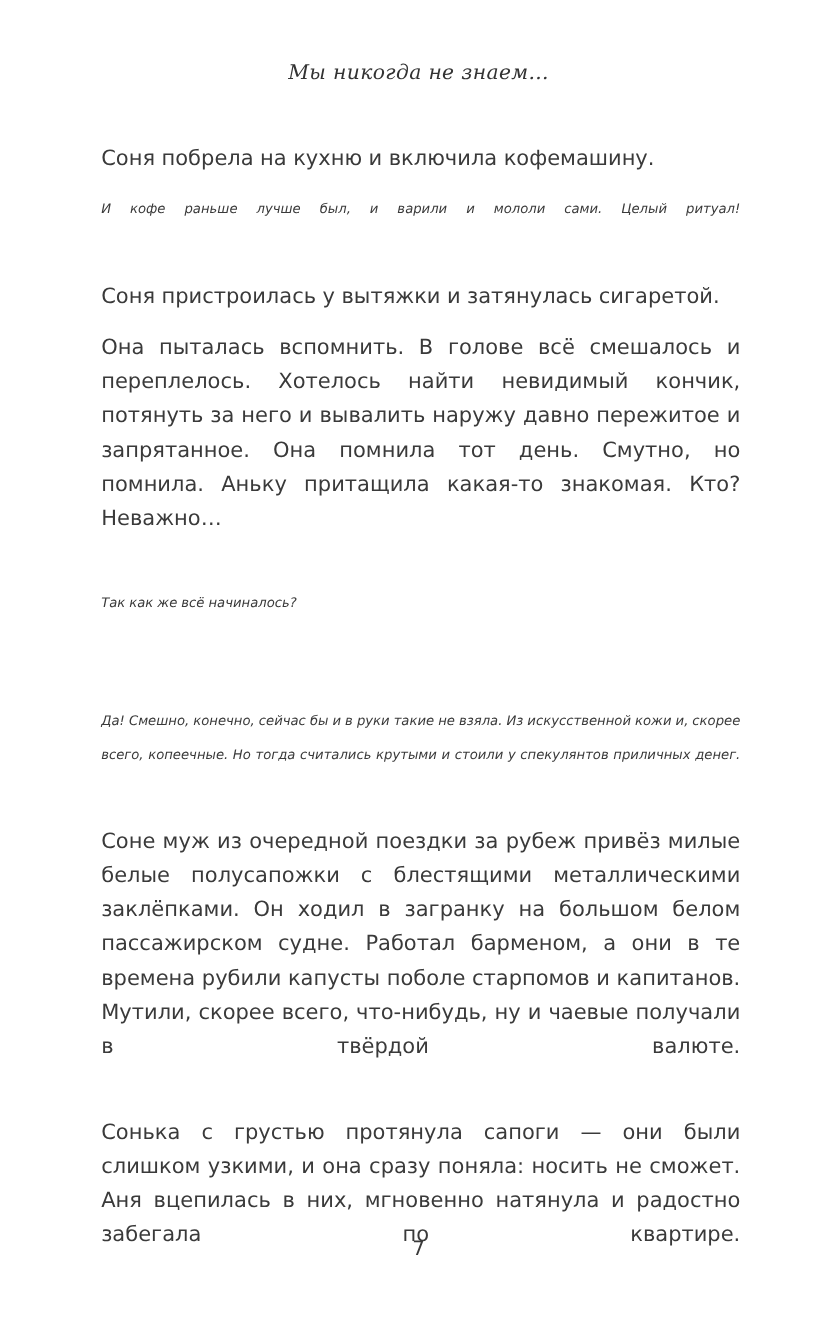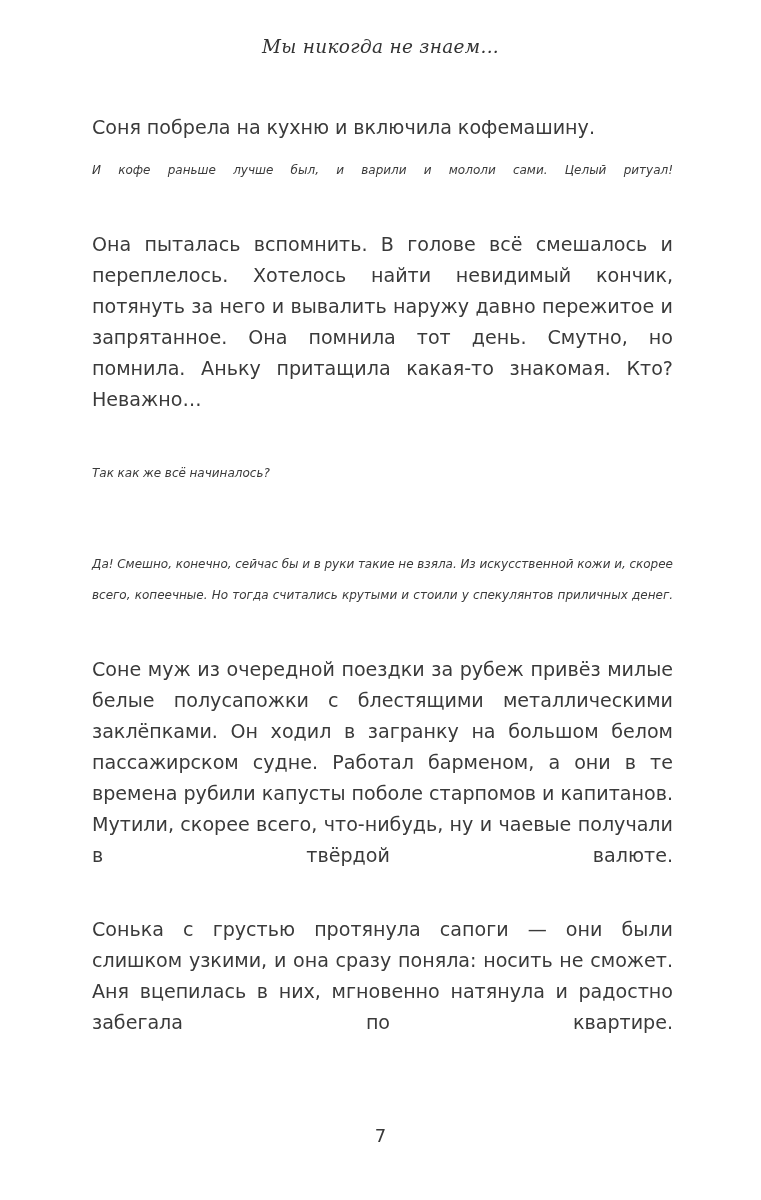--- a/index.html
+++ b/index.html
@@ -24,41 +24,41 @@
     width: 761px;
     height: 1200px;
     background: #ffffff;
     box-sizing: border-box;
   }
 
   
   .running-head {
     position: absolute;
     left: 0;
-    top: 36px;
+    top: 56px;
     width: 761px;
     text-align: center;
     font-family: "DejaVu Serif", serif;
     font-style: italic;
     font-size: 18.5px;
     letter-spacing: 0.3px;
     color: #333333;
     white-space: nowrap;
   }
 
   
   .text-column {
     position: absolute;
     left: 92px;
     top: 112px;
     width: 581px;
   }
 
   .para {
-    margin: 0 0 12px 0;
+    margin: 16px 0 12px 0;
     font-size: 19.1px;
     line-height: 31px;
     text-align: justify;
     text-justify: inter-word;
     color: #3a3a3a;
     -webkit-hyphens: none;
     hyphens: none;
     word-spacing: -0.2px;
   }
 
@@ -101,20 +101,21 @@
 <div class="page">
 
   <div class="running-head">Мы никогда не знаем...</div>
 
   <div class="text-column">
 
     <p class="para short">Соня побрела на кухню и включила кофемашину.</p>
 
     <p class="para italic">И кофе раньше лучше был, и варили и мололи сами. Целый ритуал!</p>
 
+    <p class="para short">Соня пристроилась у вытяжки и затянулась сигаретой.</p>
 
     <p class="para">Она пыталась вспомнить. В голове всё смешалось и переплелось. Хотелось найти невидимый кончик, потянуть за него и вывалить наружу давно пережитое и запрятанное. Она помнила тот день. Смутно, но помнила. Аньку притащила какая-то знакомая. Кто? Неважно…</p>
 
     <p class="para italic short">Так как же всё начиналось?</p>
 
     <div class="section-gap"></div>
 
     <p class="para italic">Да! Смешно, конечно, сейчас бы и в руки такие не взяла. Из искусственной кожи и, скорее всего, копеечные. Но тогда считались крутыми и стоили у спекулянтов приличных денег.</p>
 
     <p class="para">Соне муж из очередной поездки за рубеж привёз милые белые полусапожки с блестящими металлическими заклёпками. Он ходил в загранку на большом белом пассажирском судне. Работал барменом, а они в те времена рубили капусты поболе старпомов и капитанов. Мутили, скорее всего, что-нибудь, ну и чаевые получали в твёрдой валюте.</p>

